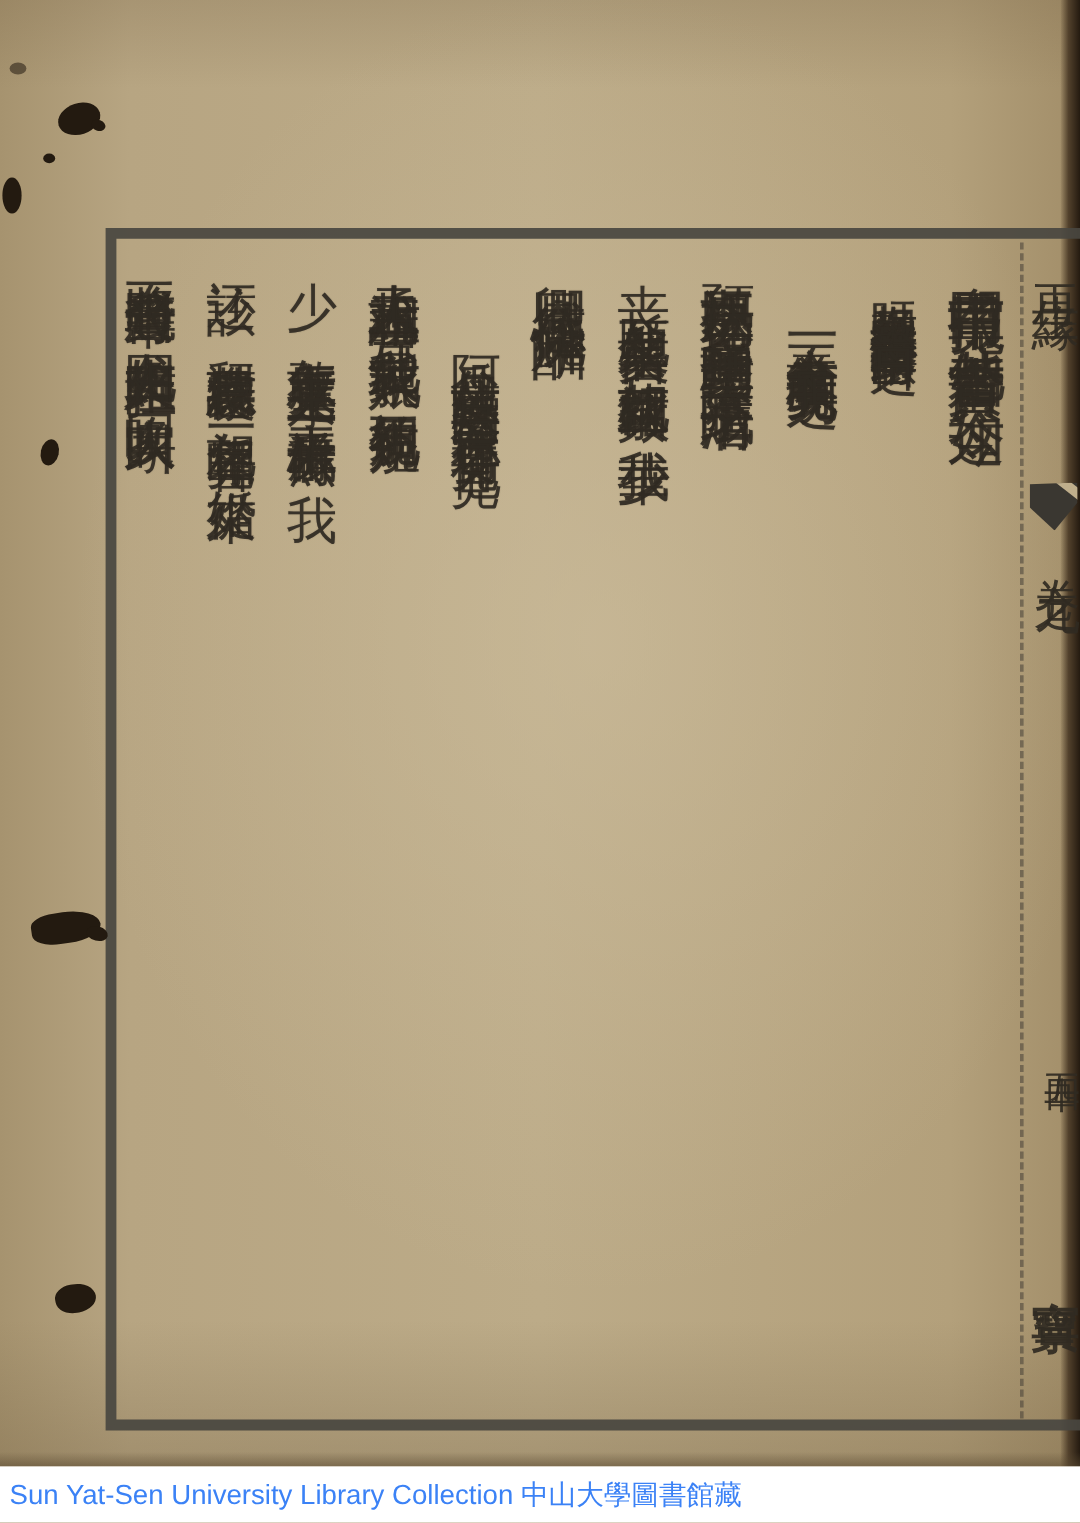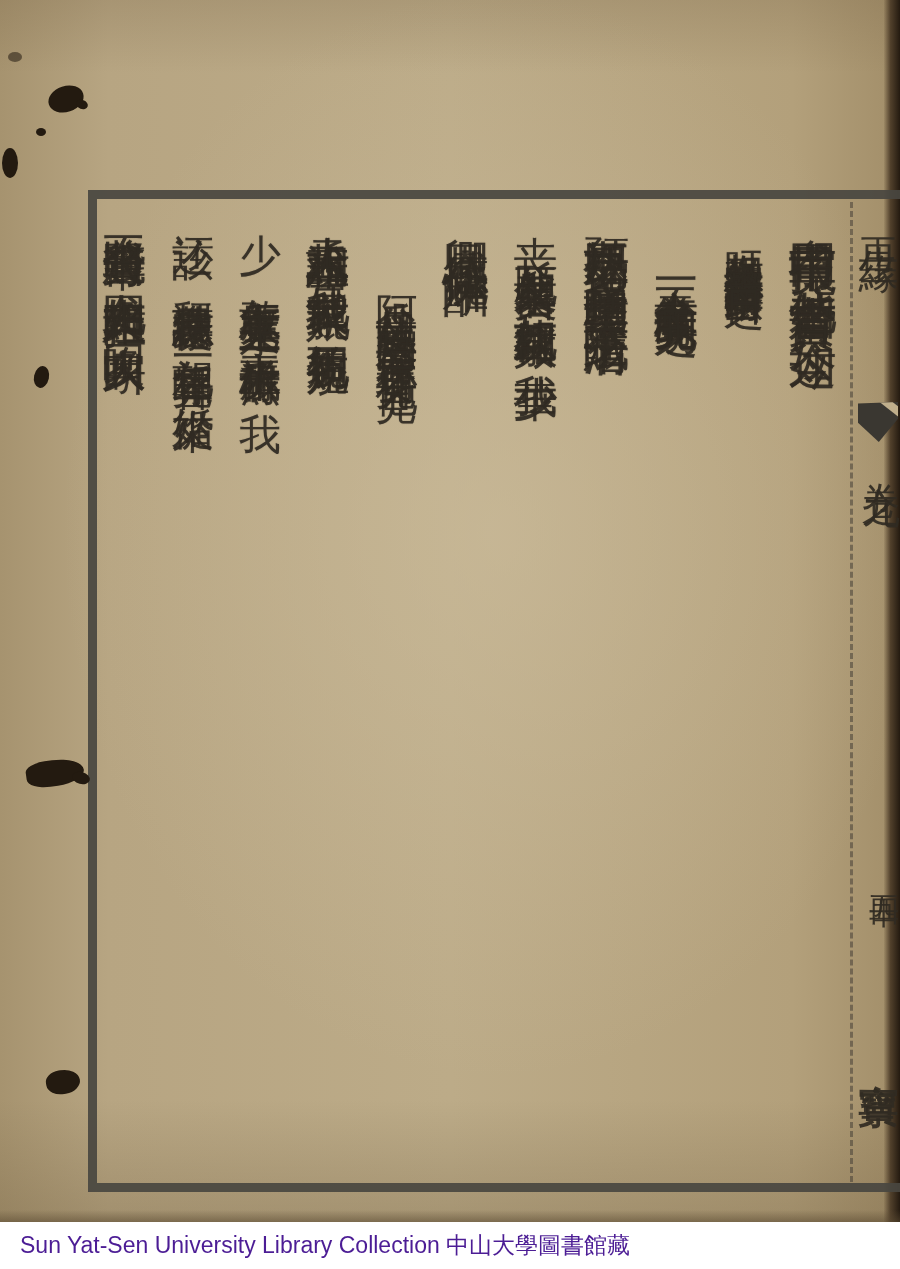--- a/index.html
+++ b/index.html
@@ -59,22 +59,22 @@
   .b4{left:34px;top:366px;width:15px;height:22px;transform:rotate(12deg);}
   .b5{left:26px;top:760px;width:58px;height:26px;transform:rotate(-8deg);
       border-radius:40% 60% 55% 45%;}
   .b5b{left:72px;top:772px;width:18px;height:12px;transform:rotate(14deg);}
   .b6{left:46px;top:1070px;width:34px;height:24px;border-radius:45% 55% 50% 50%;
       transform:rotate(-10deg);}
   .b7{left:8px;top:52px;width:14px;height:10px;opacity:.55;}
   
   .caption-bar{position:absolute;left:0;top:1222px;width:900px;height:47px;background:#ffffff;
       display:flex;align-items:center;}
-  .caption-text{font-family:"Liberation Sans",sans-serif;font-size:23px;color:#4c1d95;
-      padding-left:20px;white-space:nowrap;}
+  .caption-text{font-family:"Liberation Sans",sans-serif;font-size:23px;color:#3b82f6;
+      padding-left:8px;white-space:nowrap;}
 </style>
 </head>
 <body>
 
 <div class="scan">
 
   <div class="paper-shade"></div>
   <div class="right-edge"></div>
   <div class="bottom-paper-edge"></div>
 

